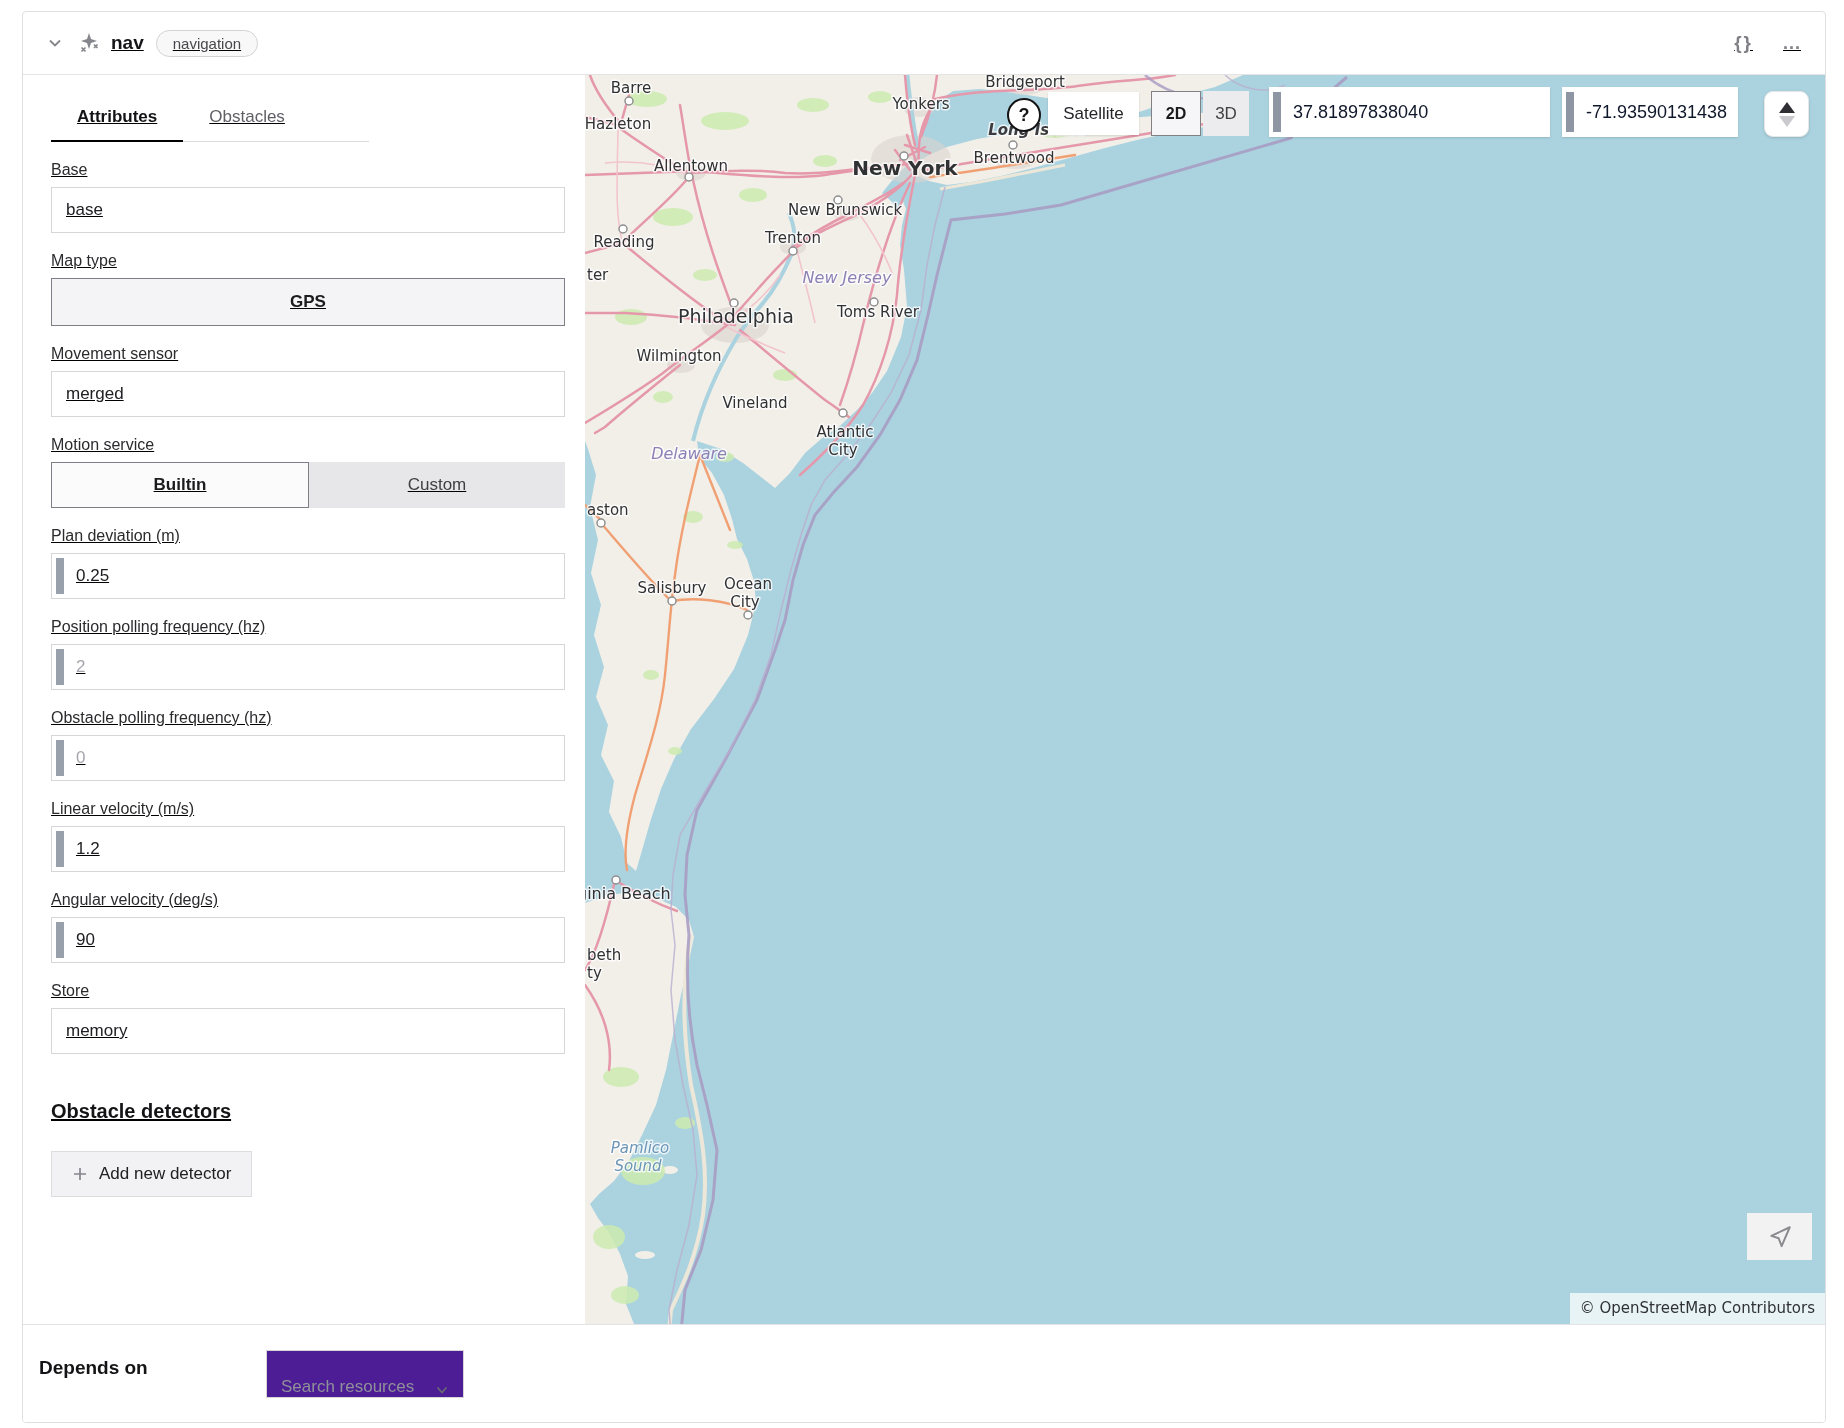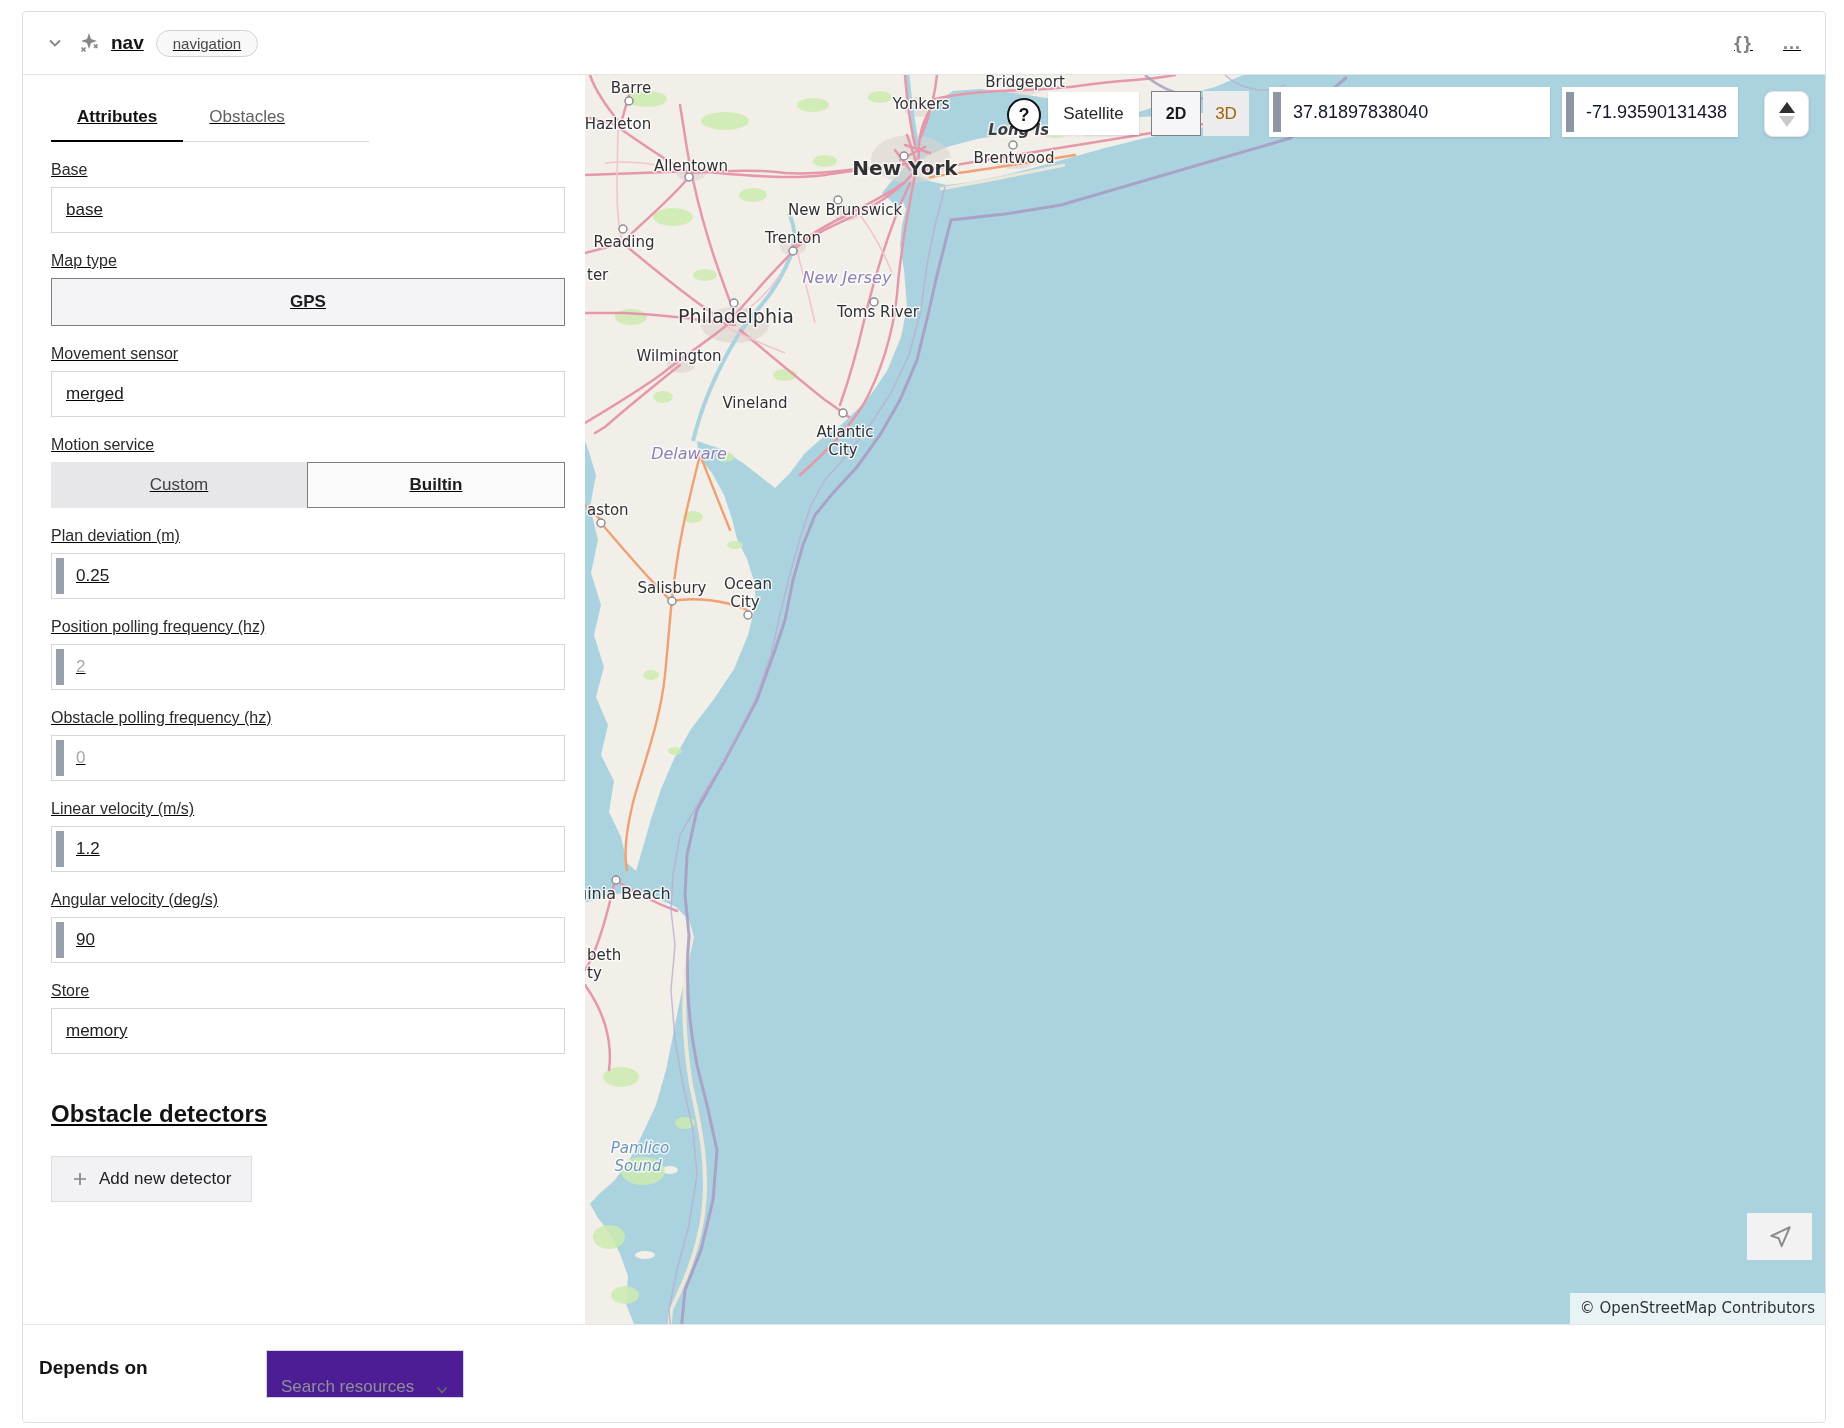--- a/index.html
+++ b/index.html
@@ -26,35 +26,35 @@
   .tinput input{border:0;outline:0;width:100%;height:100%;font-family:inherit;font-size:17px;color:#202024;padding:0 14px;background:transparent;}
   .tinput.num input{padding-left:24px;}
   .tinput input::placeholder{color:#a5a5ad;opacity:1;}
   .numbar{position:absolute;left:4px;top:4px;bottom:4px;width:8px;background:#98a0ac;}
   .gps-btn{height:48px;border:1px solid #7e7e84;background:#f4f4f6;font-weight:bold;font-size:17px;
            display:flex;align-items:center;justify-content:center;color:#1c1c1f;cursor:pointer;box-sizing:border-box;}
   .toggle{display:flex;height:46px;}
   .opt{flex:1;display:flex;align-items:center;justify-content:center;font-size:17px;cursor:pointer;box-sizing:border-box;}
   .opt.sel{background:#fbfbfc;border:1px solid #7e7e84;font-weight:bold;color:#1c1c1f;}
   .opt.unsel{background:#e7e7ea;color:#3f3f44;}
-  .section-h{font-size:24px;font-weight:bold;margin-top:46px;color:#141416;}
+  .section-h{font-size:20px;font-weight:bold;margin-top:46px;color:#141416;}
   .add-btn{margin-top:28px;height:46px;display:inline-flex;align-items:center;gap:11px;padding:0 20px;
            background:#f2f2f4;border:1px solid #dddde0;font-size:17px;color:#202024;cursor:pointer;}
   
   .map{flex:1;position:relative;overflow:hidden;background:#abd3df;}
   .map svg.base{position:absolute;left:0;top:0;}
   .mctl{position:absolute;box-sizing:border-box;}
   .help{left:422px;top:23px;width:34px;height:34px;border:2.5px solid #141414;border-radius:50%;background:#fff;
         display:flex;align-items:center;justify-content:center;font-size:18px;font-weight:bold;color:#141414;cursor:pointer;}
   .sat{left:463px;top:17px;width:91px;height:43px;background:#fff;display:flex;align-items:center;justify-content:center;
        font-size:17px;color:#26262a;box-shadow:0 1px 2px rgba(0,0,0,.12);cursor:pointer;}
   .b2d{left:566px;top:16px;width:50px;height:45px;background:#f6f6f8;border:1px solid #808085;font-weight:bold;
        display:flex;align-items:center;justify-content:center;font-size:16px;color:#1a1a1d;cursor:pointer;}
   .b3d{left:618px;top:16px;width:46px;height:45px;background:#ececef;display:flex;align-items:center;justify-content:center;
-       font-size:17px;color:#a16207;cursor:pointer;}
+       font-size:17px;color:#404040;cursor:pointer;}
   .coord{top:12px;height:50px;background:#fff;display:flex;align-items:center;box-shadow:0 1px 2px rgba(0,0,0,.12);position:absolute;}
   .coord .cbar{position:absolute;left:4px;top:5px;bottom:5px;width:8px;background:#8e96a4;}
   .coord input{border:0;outline:0;height:100%;width:100%;font-family:inherit;font-size:18px;color:#0f172a;padding:0 8px 0 24px;background:transparent;}
   .lat{left:684px;width:281px;}
   .lng{left:977px;width:176px;}
   .stepper{left:1179px;top:16px;width:45px;height:46px;background:#fff;border:1px solid #e7e7ea;border-radius:9px;
            box-shadow:0 1px 3px rgba(0,0,0,.15);display:flex;flex-direction:column;align-items:center;justify-content:center;gap:3px;cursor:pointer;}
   .tri-up{width:0;height:0;border-left:8px solid transparent;border-right:8px solid transparent;border-bottom:11px solid #2f2f33;}
   .tri-dn{width:0;height:0;border-left:8px solid transparent;border-right:8px solid transparent;border-top:11px solid #c9c9ce;}
   .locate{right:13px;bottom:64px;width:65px;height:47px;background:#f2f2f3;display:flex;align-items:center;justify-content:center;cursor:pointer;}
@@ -104,22 +104,22 @@
       <div class="flabel">Map type</div>
       <div class="gps-btn">GPS</div>
 
       <div class="flabel">Movement sensor</div>
       <div class="tinput">
         <input value="merged" style="">
       </div>
 
       <div class="flabel">Motion service</div>
       <div class="toggle">
+        <div class="opt sel">Builtin</div>
         <div class="opt unsel">Custom</div>
-        <div class="opt sel">Builtin</div>
       </div>
 
       <div class="flabel">Plan deviation (m)</div>
       <div class="tinput num">
         <span class="numbar"></span>
         <input value="0.25" style="">
       </div>
 
       <div class="flabel">Position polling frequency (hz)</div>
       <div class="tinput num">

